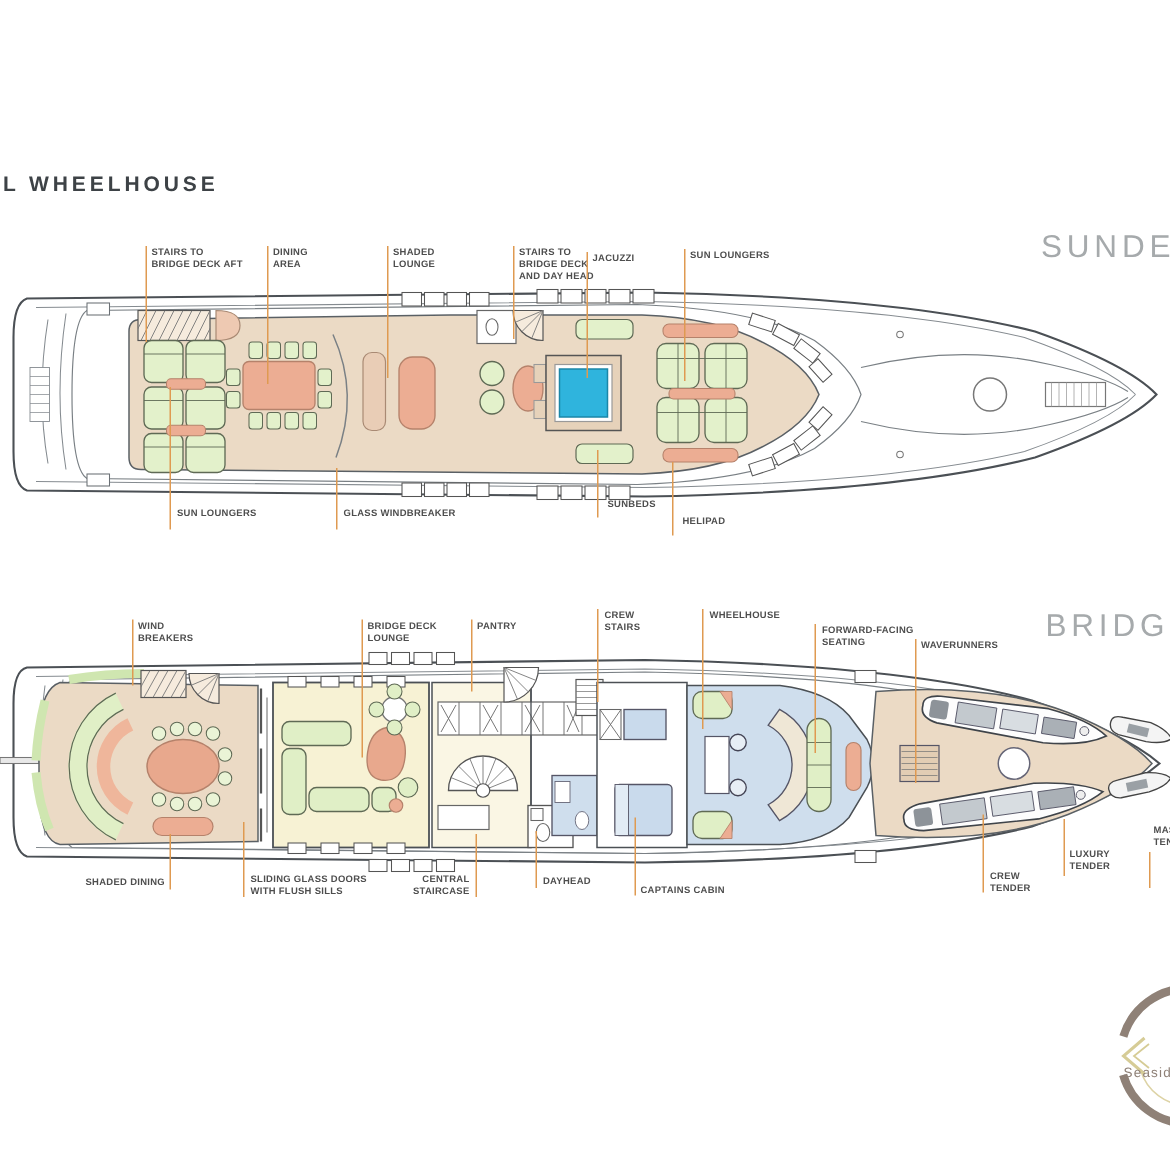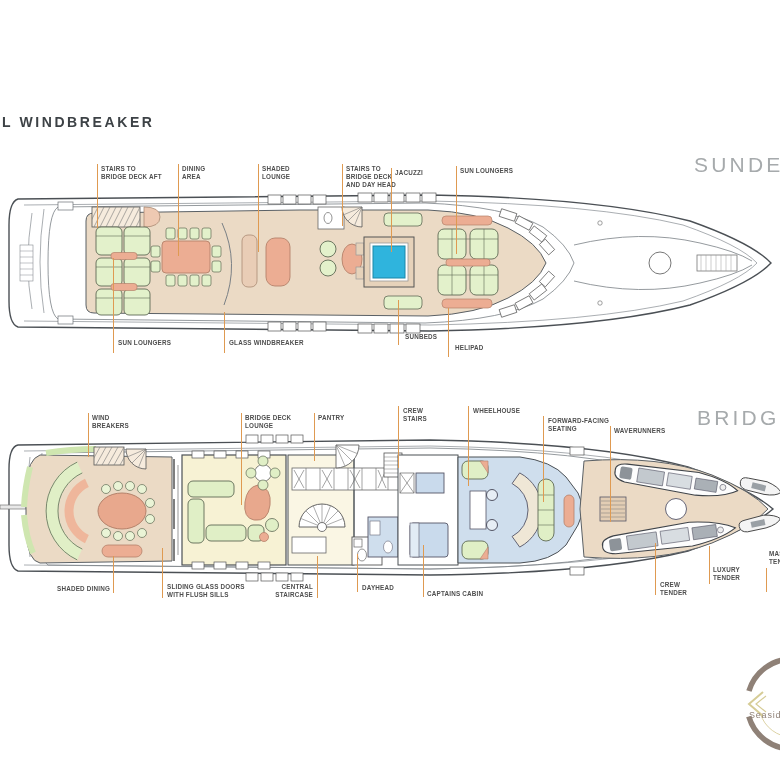--- a/index.html
+++ b/index.html
@@ -15,21 +15,21 @@
   .lbl.r{text-align:right;}
   .leader{position:absolute;width:1px;background:#df9a51;}
   svg.plan{position:absolute;}
   svg.logo{position:absolute;}
 </style>
 </head>
 <body>
 
 <div id="canvas">
 
-  <div class="main-title">L WINDBREAKER</div>
+  <div class="main-title">L WHEELHOUSE</div>
   <div class="deck-title" style="left:694px;top:153px">SUNDECK</div>
   <div class="deck-title" style="left:697px;top:406px">BRIDGE</div>
 
   <svg class="plan" style="left:0;top:183px" width="780" height="162" viewBox="0 0 780 162">
     <defs>
       <clipPath id="sc1">
           <rect x="92" y="24" width="48" height="20"></rect>
         </clipPath>
     </defs>
 

